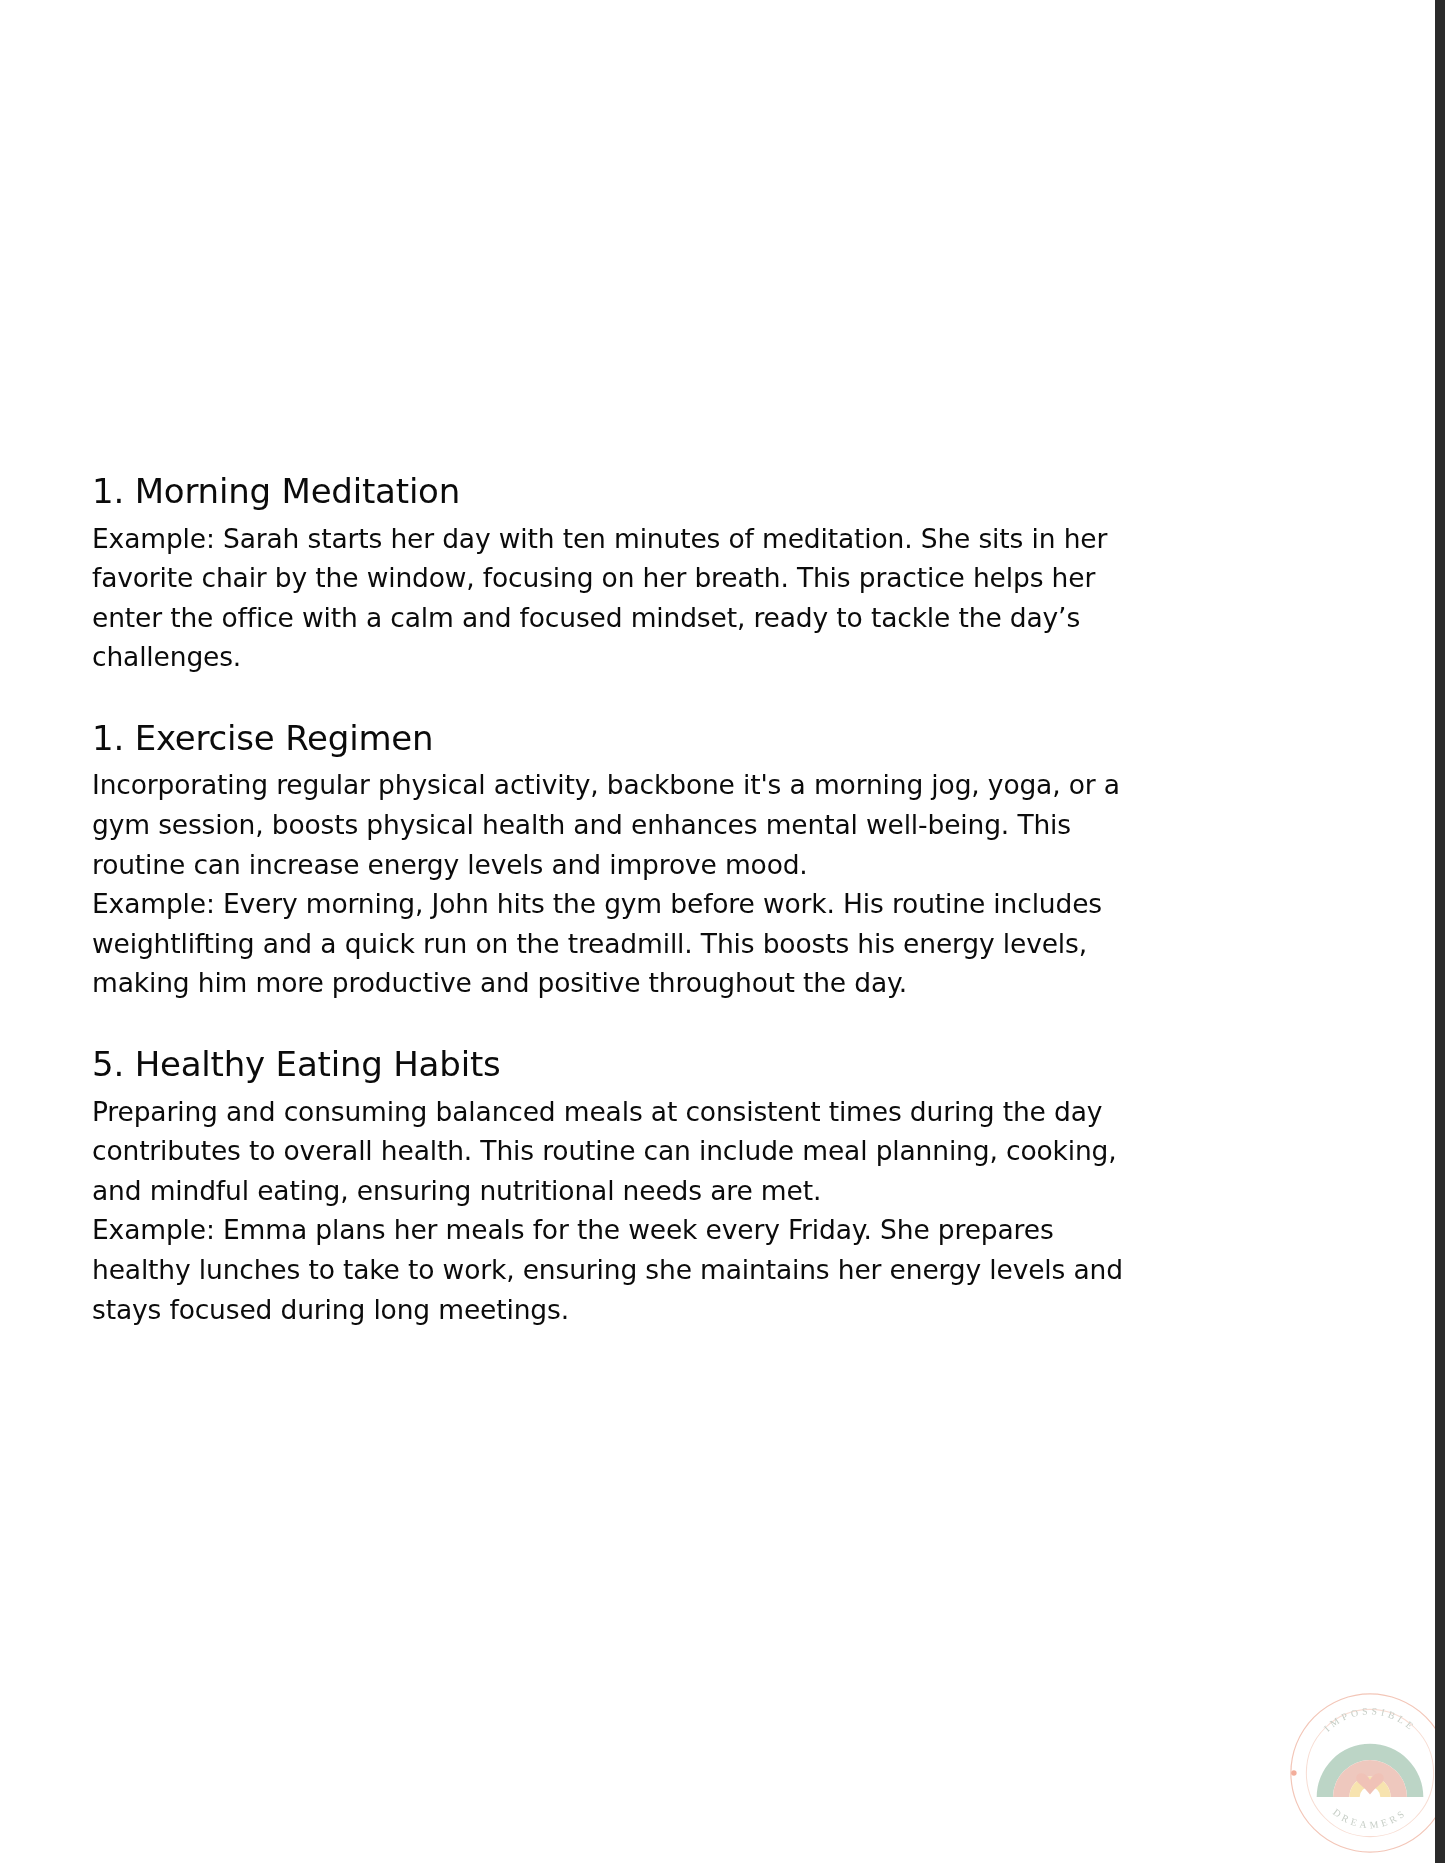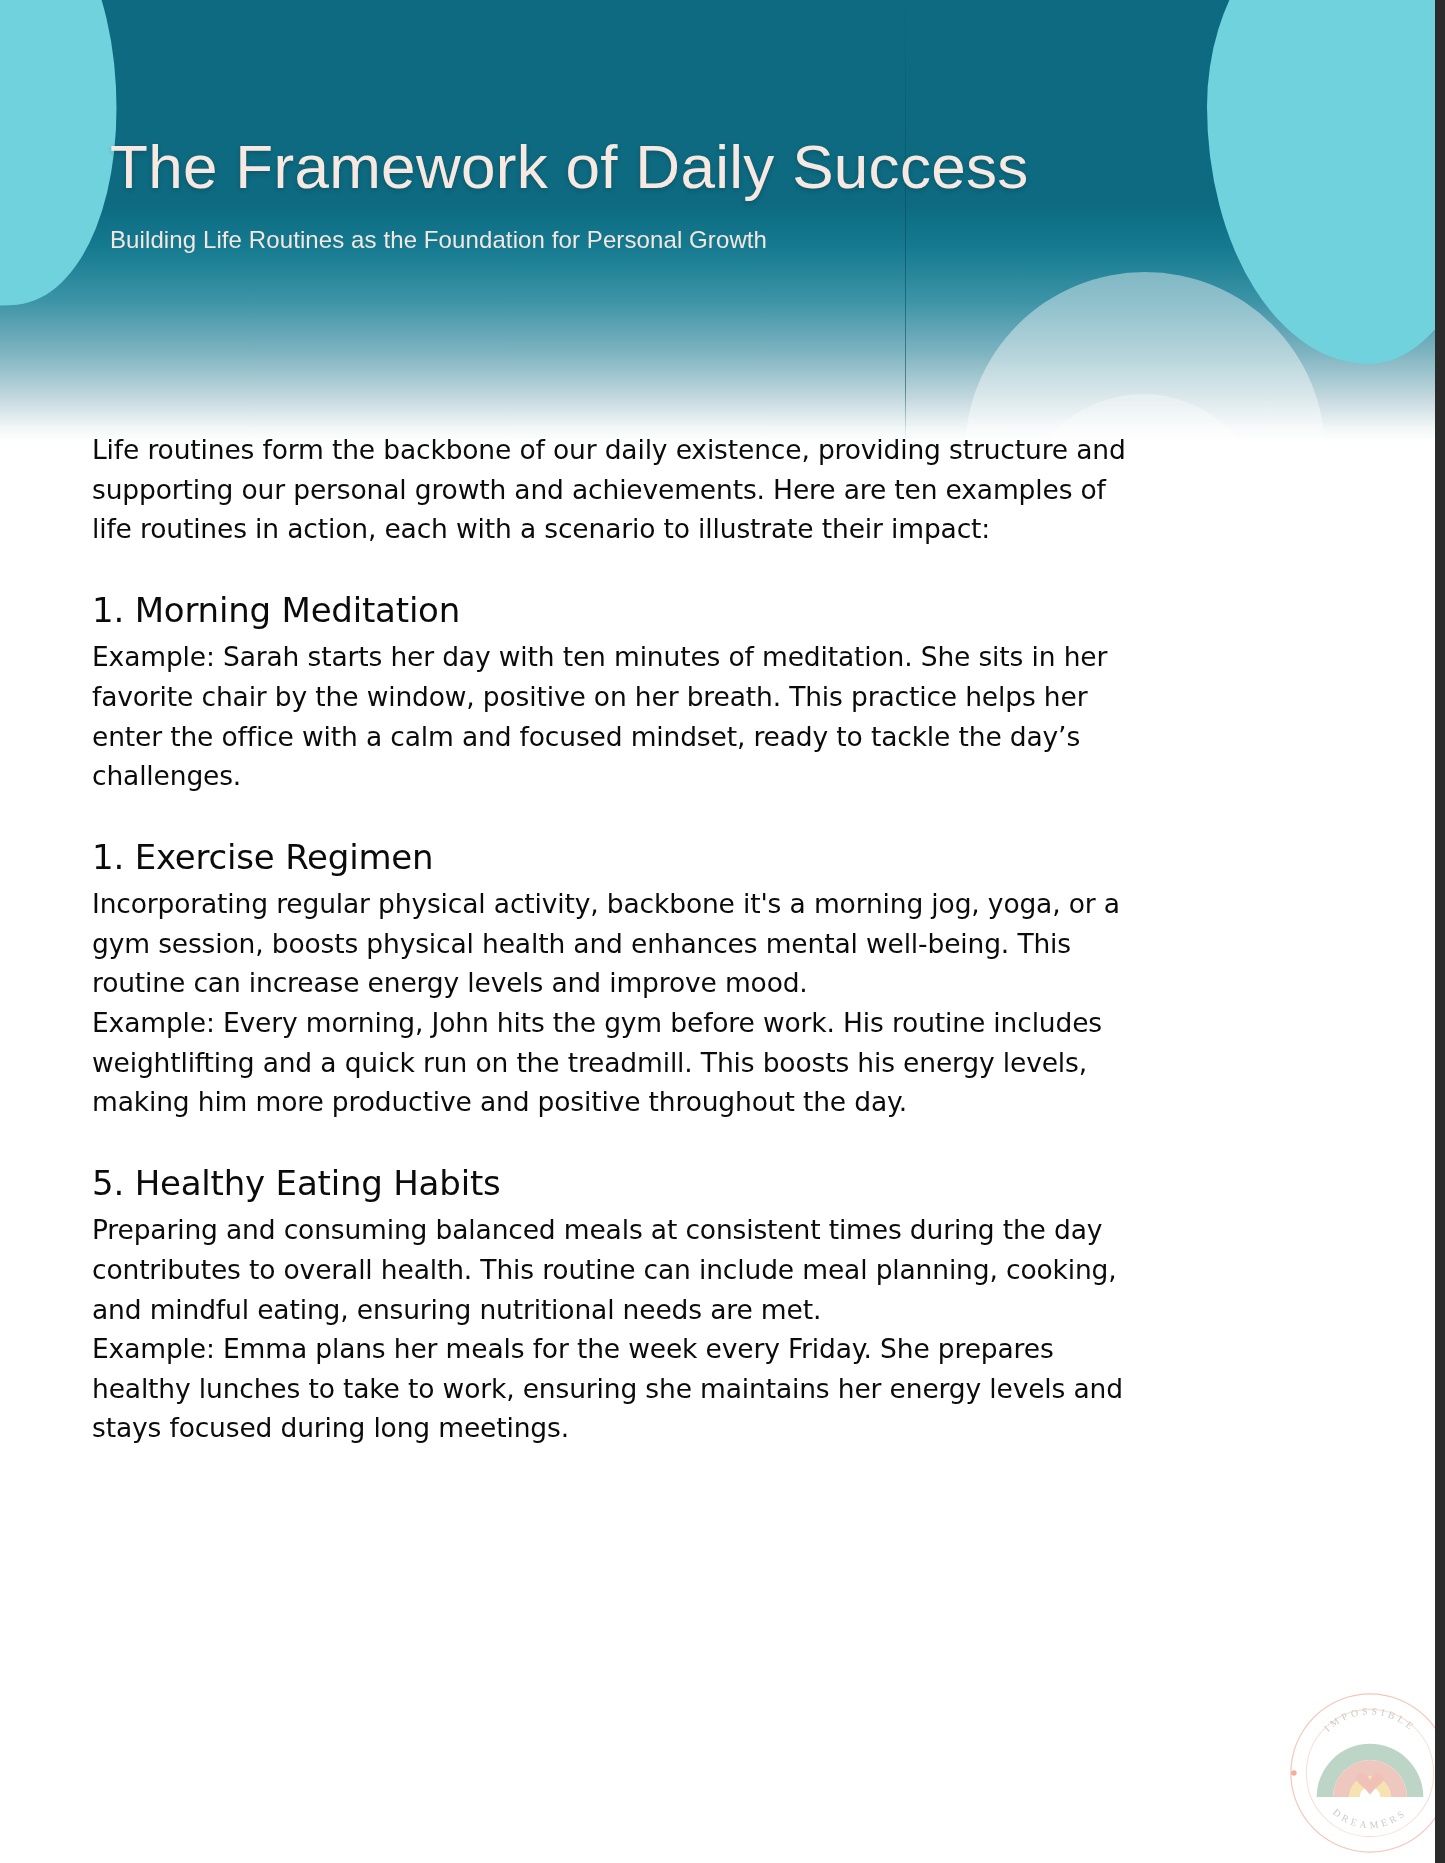--- a/index.html
+++ b/index.html
@@ -157,41 +157,27 @@
     width: 10px;
     height: 1863px;
     background: #2b2b2b;
   }
 </style>
 </head>
 <body>
 
 <div class="page">
 
-  <div class="header">
-    <div class="blob-left"></div>
-    <div class="blob-right"></div>
-    <div class="ring ring-1"></div>
-    <div class="ring ring-2"></div>
-
-    <div class="vrule"></div>
-
-    <div class="header-text">
-      <div class="doc-title">The Framework of Daily Success</div>
-      <div class="doc-subtitle">Building Life Routines as the Foundation for Personal Growth</div>
-    </div>
-  </div>
 
   <div class="body-wrap">
 
-    <p class="para intro">Life routines form the backbone of our daily existence, providing structure and supporting our personal growth and achievements. Here are ten examples of life routines in action, each with a scenario to illustrate their impact:</p>
 
     <div class="section">
       <h2 class="sec-heading">1. Morning Meditation</h2>
-      <p class="para">Example: Sarah starts her day with ten minutes of meditation. She sits in her favorite chair by the window, positive on her breath. This practice helps her enter the office with a calm and focused mindset, ready to tackle the day’s challenges.</p>
+      <p class="para">Example: Sarah starts her day with ten minutes of meditation. She sits in her favorite chair by the window, focusing on her breath. This practice helps her enter the office with a calm and focused mindset, ready to tackle the day’s challenges.</p>
     </div>
 
     <div class="section">
       <h2 class="sec-heading">1. Exercise Regimen</h2>
       <p class="para">Incorporating regular physical activity, backbone it's a morning jog, yoga, or a gym session, boosts physical health and enhances mental well-being. This routine can increase energy levels and improve mood.</p>
       <p class="para">Example: Every morning, John hits the gym before work. His routine includes weightlifting and a quick run on the treadmill. This boosts his energy levels, making him more productive and positive throughout the day.</p>
     </div>
 
     <div class="section">
       <h2 class="sec-heading">5. Healthy Eating Habits</h2>

